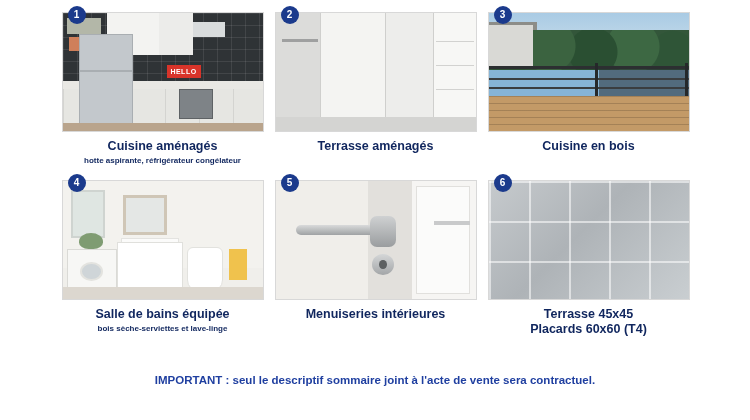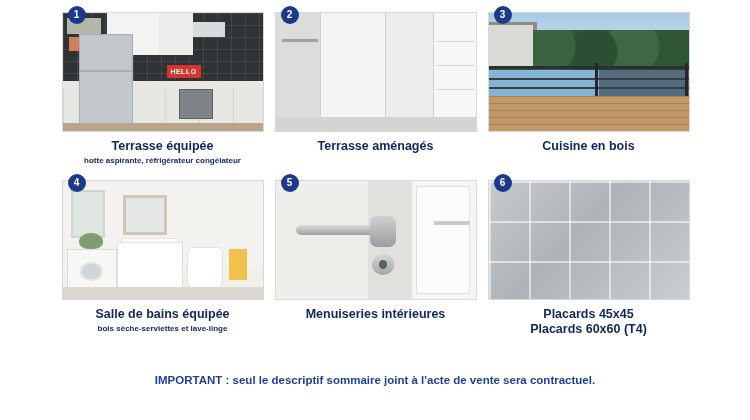--- a/index.html
+++ b/index.html
@@ -210,21 +210,21 @@
             <div class="k-hood"></div>
             <div class="k-counter"></div>
             <div class="k-base"></div>
             <div class="k-oven"></div>
             <div class="k-fridge"></div>
             <div class="k-sign">HELLO</div>
             <div class="k-floor"></div>
           </div>
         </div>
       </div>
-      <div class="caption">Terrasse équipée</div>
+      <div class="caption">Cuisine aménagés</div>
       <div class="subcaption">hotte aspirante, réfrigérateur congélateur</div>
     </div>
 
     <div class="cell">
       <div class="thumb-wrap">
         <div class="badge">2</div>
         <div class="thumb">
           <div class="closet">
             <div class="c-left"></div>
             <div class="c-rail"></div>
@@ -307,21 +307,21 @@
       <div class="caption">Menuiseries intérieures</div>
     </div>
 
     <div class="cell">
       <div class="thumb-wrap">
         <div class="badge">6</div>
         <div class="thumb">
           <div class="tiles"></div>
         </div>
       </div>
-      <div class="caption">Placards 45x45</div>
+      <div class="caption">Terrasse 45x45</div>
       <div class="caption2">Placards 60x60 (T4)</div>
     </div>
 
   </div>
 
   <div class="footer">IMPORTANT : seul le descriptif sommaire joint à l'acte de vente sera contractuel.</div>
 
 </div>
 
 </body></html>

